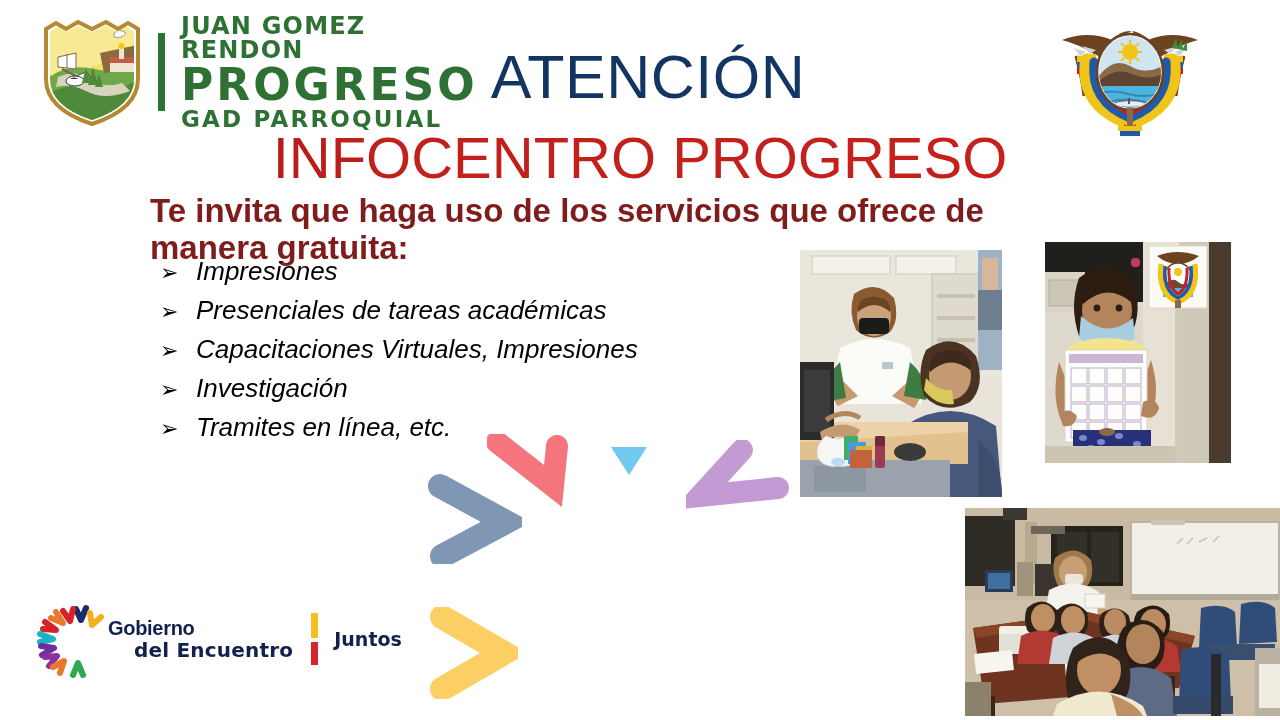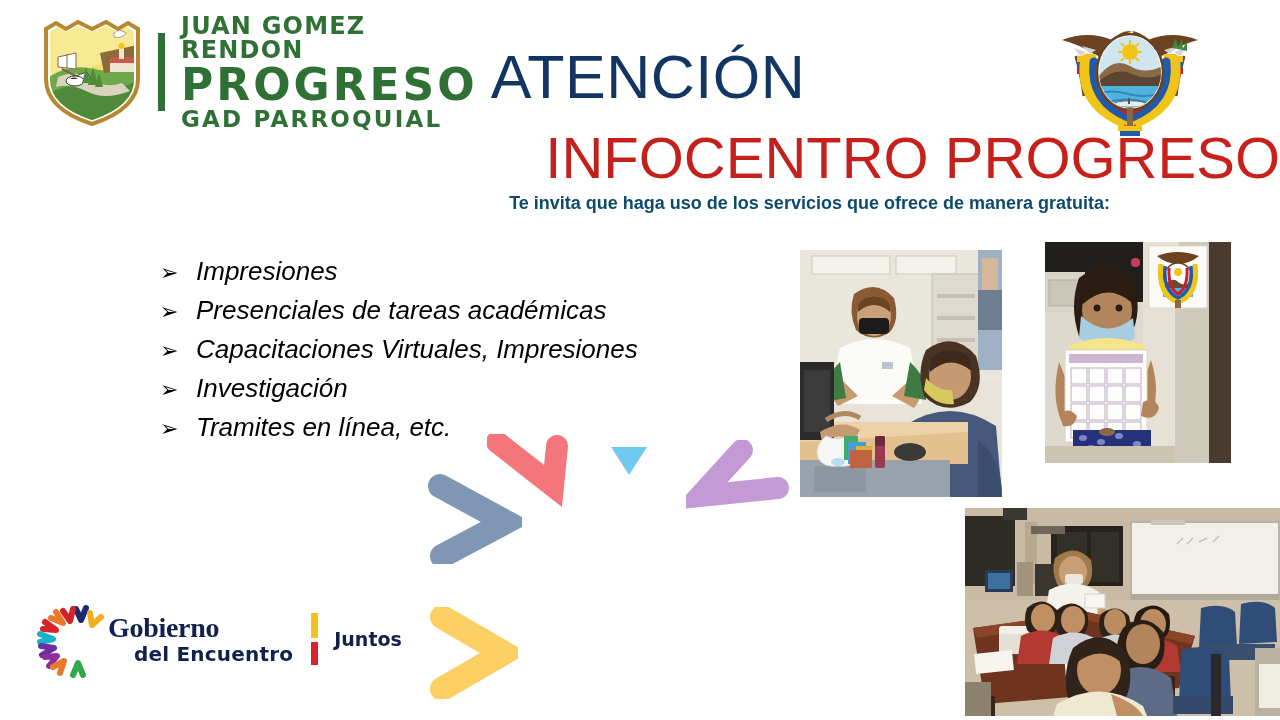--- a/index.html
+++ b/index.html
@@ -64,38 +64,38 @@
     font-family: "Liberation Sans", sans-serif;
     background: linear-gradient(90deg, #1b3a63 0%, #123461 38%, #143868 100%);
     -webkit-background-clip: text;
     background-clip: text;
     color: transparent;
     white-space: nowrap;
   }
   #title-infocentro {
     position: absolute;
     left: 0; top: 124px; width: 1280px;
-    text-align: right;
+    text-align: center;
     font-size: 58px;
     font-weight: normal;
     letter-spacing: 0px;
     font-family: "Liberation Sans", sans-serif;
     background: linear-gradient(90deg, #9e1114 0%, #c1201c 30%, #c9201b 100%);
     -webkit-background-clip: text;
     background-clip: text;
     color: transparent;
     white-space: nowrap;
   }
   #subtitle {
     position: absolute;
     left: 150px; top: 193px; width: 960px;
-    text-align: right;
-    font-size: 18px;
+    text-align: left;
+    font-size: 33px;
     font-weight: bold;
-    color: #0c4a6e;
+    color: #7f1d1d;
     line-height: 1.12;
     font-family: "Liberation Sans", sans-serif;
   }
 
   
   #service-list {
     position: absolute;
     left: 160px; top: 258px;
     width: 640px;
   }
@@ -142,22 +142,22 @@
     left: 32px; top: 596px;
     width: 372px; height: 86px;
     display: flex; align-items: center;
   }
   #gob-burst { width: 80px; height: 80px; flex: 0 0 auto; }
   #gob-words {
     display: flex; flex-direction: column; justify-content: center;
     margin-left: -4px; line-height: 1;
   }
   .gob-main {
-    font-size: 28px; font-weight: bold; color: #12204e;
-    font-family: Liberation Serif, serif; letter-spacing: -0.3px;
+    font-size: 20px; font-weight: bold; color: #12204e;
+    font-family: Liberation Sans, sans-serif; letter-spacing: -0.3px;
   }
   .gob-sub {
     font-size: 20px; font-weight: bold; color: #12204e;
     font-family: "DejaVu Sans", sans-serif; letter-spacing: 0.2px;
     margin-top: 2px; margin-left: 26px;
   }
   #gob-bar {
     width: 7px; height: 52px; flex: 0 0 auto;
     margin: 0 16px 0 18px;
     background: linear-gradient(180deg, #f5c11e 0%, #f5c11e 48%, #ffffff 48%, #ffffff 56%, #d9232a 56%, #d9232a 100%);

